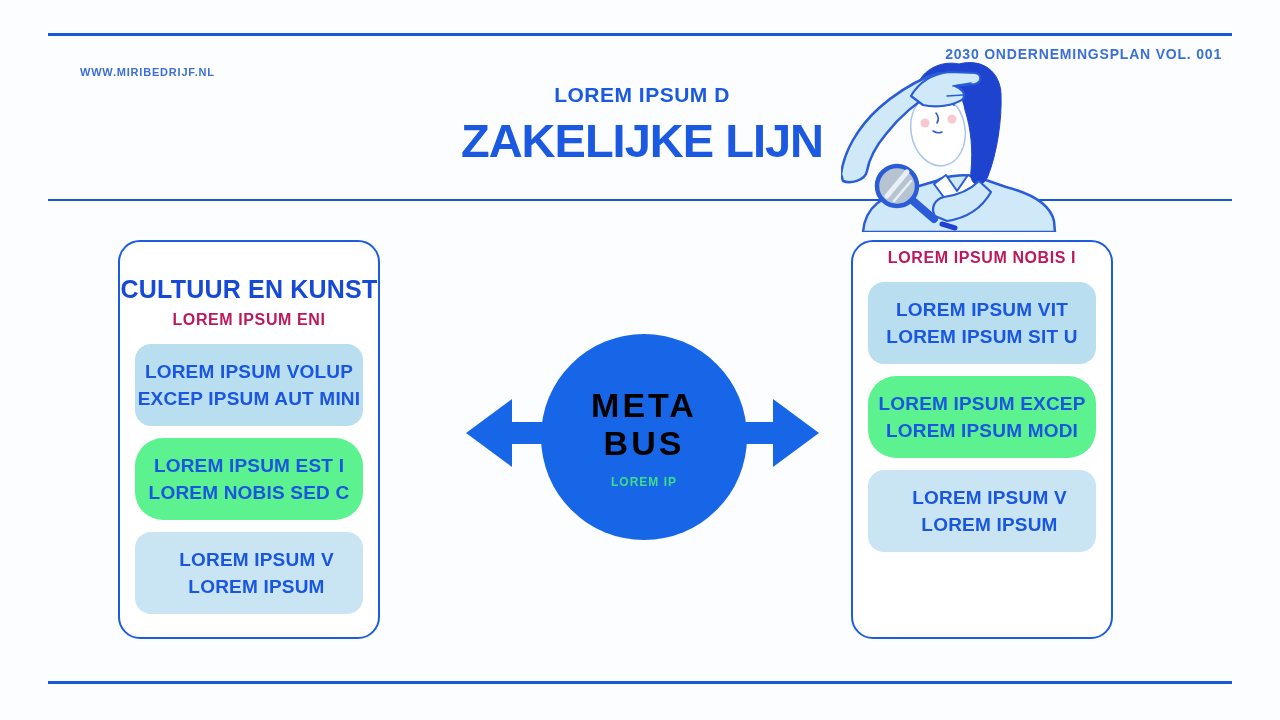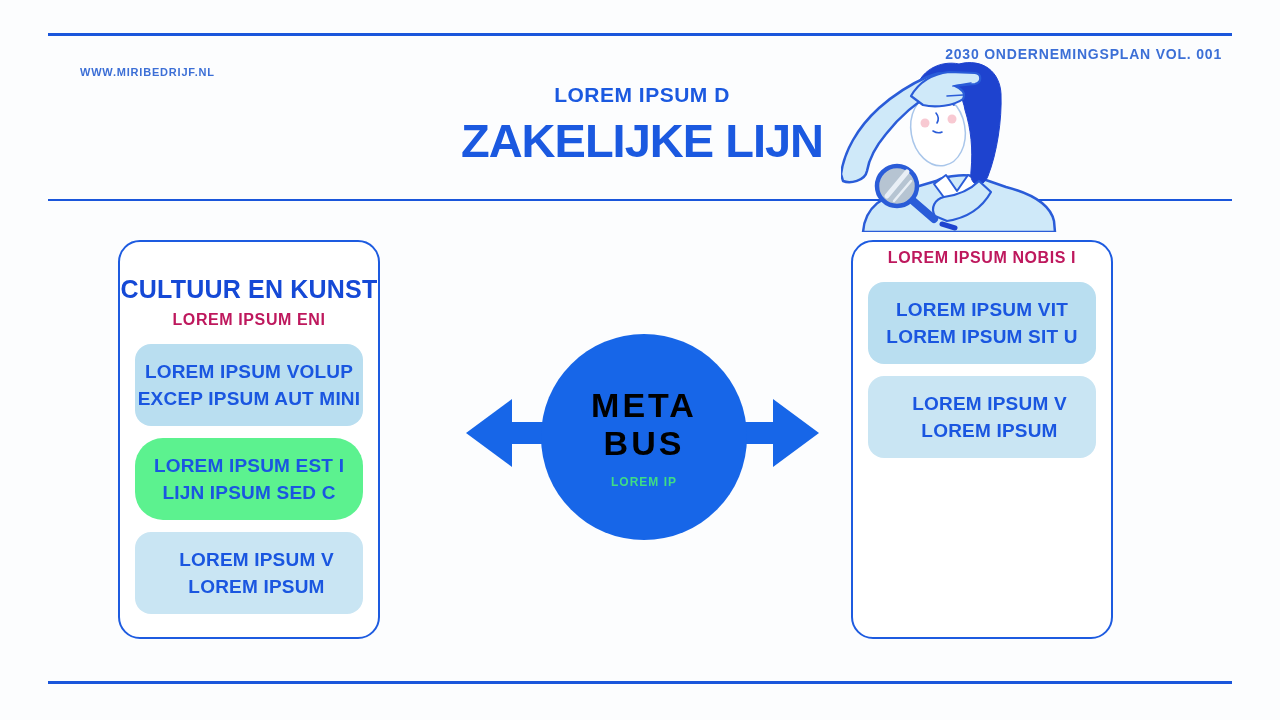--- a/index.html
+++ b/index.html
@@ -95,35 +95,39 @@
 <div class="card card-left">
   <div class="card-title">CULTUUR EN KUNST</div>
   <div class="card-subtitle">LOREM IPSUM ENI</div>
   <div class="card-items">
     <div class="item item-blue">
       <span>LOREM IPSUM VOLUP</span>
       <span>EXCEP IPSUM AUT MINI</span>
     </div>
     <div class="item item-green">
       <span>LOREM IPSUM EST I</span>
-      <span>LIJN IPSUM SED C</span>
+      <span>LOREM NOBIS SED C</span>
     </div>
     <div class="item item-blue-light">
       <span>LOREM IPSUM V</span>
       <span>LOREM IPSUM</span>
     </div>
   </div>
 </div>
 
 <div class="card card-right">
   <div class="card-subtitle">LOREM IPSUM NOBIS I</div>
   <div class="card-items">
     <div class="item item-blue">
       <span>LOREM IPSUM VIT</span>
       <span>LOREM IPSUM SIT U</span>
+    </div>
+    <div class="item item-green">
+      <span>LOREM IPSUM EXCEP</span>
+      <span>LOREM IPSUM MODI</span>
     </div>
     <div class="item item-blue-light">
       <span>LOREM IPSUM V</span>
       <span>LOREM IPSUM</span>
     </div>
   </div>
 </div>
 
 <svg class="arrows" width="374" height="80" viewBox="0 0 374 80">
   <rect x="55" y="27" width="100" height="22" fill="#1766e8"></rect>

